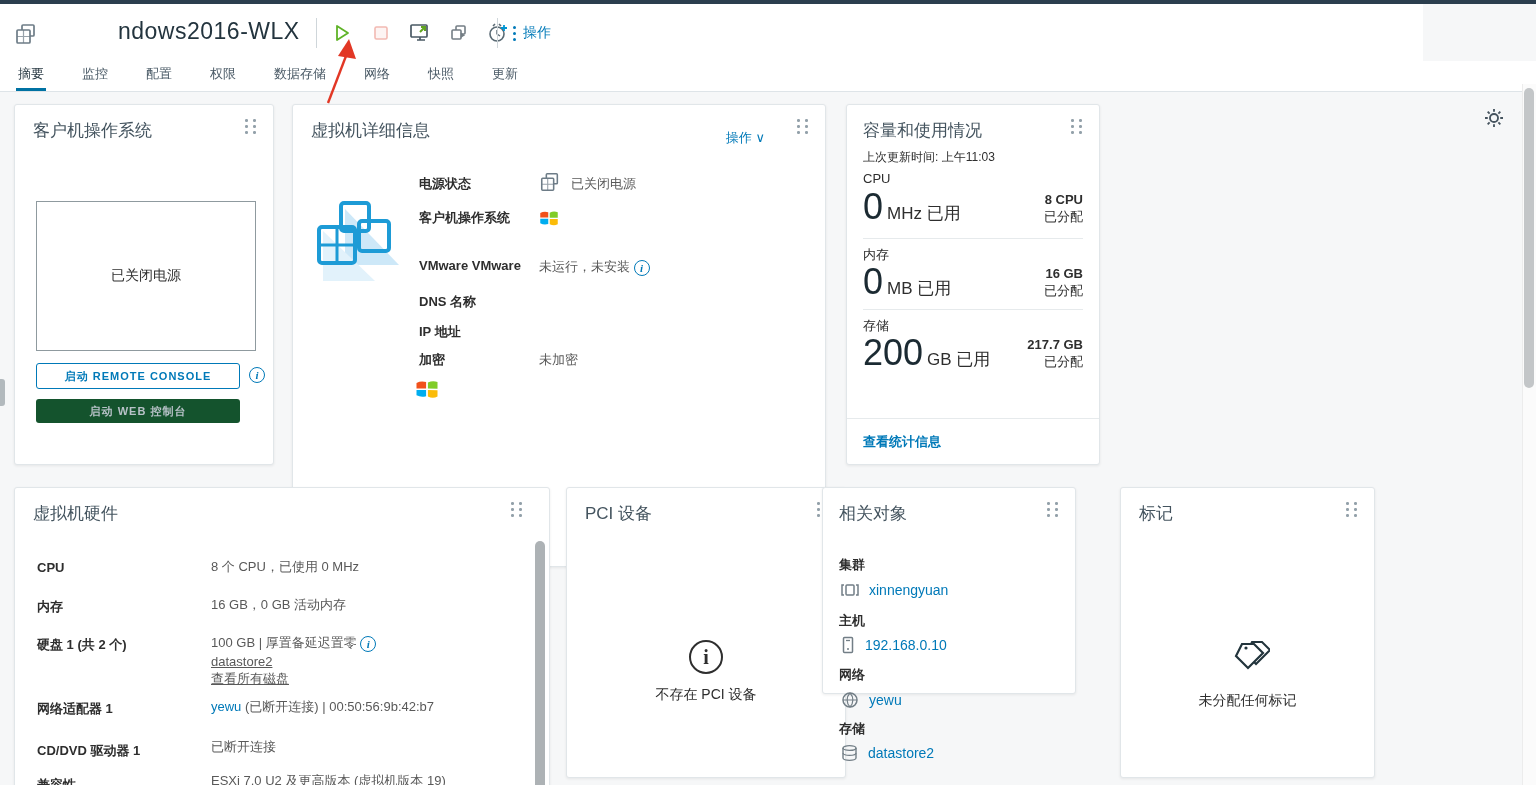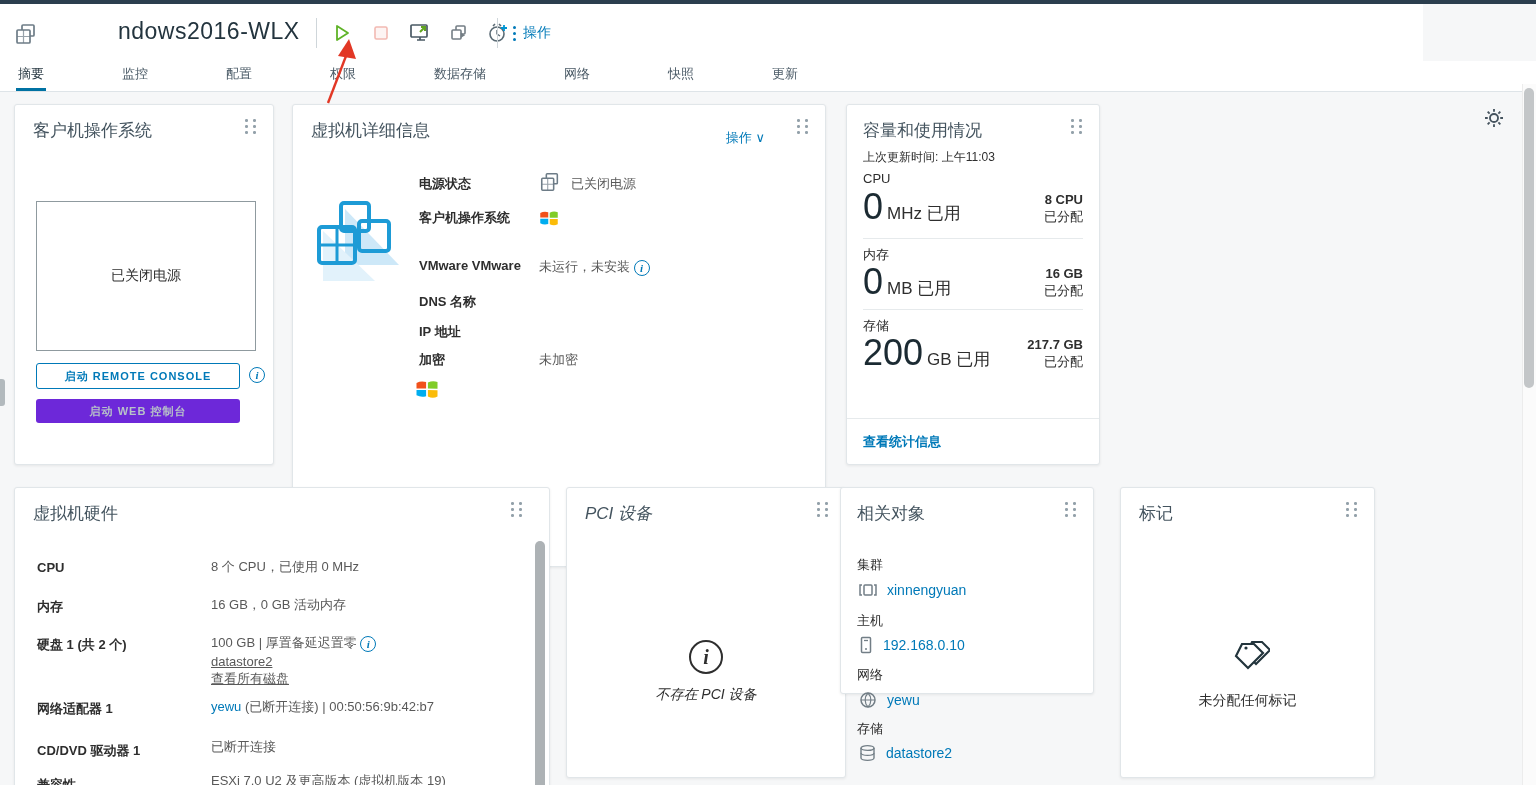--- a/index.html
+++ b/index.html
@@ -13,39 +13,39 @@
   .hdr .vmicon { position:absolute; left:14px; top:18px; }
   .hdr .title { position:absolute; left:118px; top:14px; font-size:23px; font-weight:400; color:#23343e; letter-spacing:0.5px; }
   .vsep { position:absolute; top:14px; width:1px; height:30px; background:#cfd6da; }
   .toolbar { position:absolute; left:330px; top:12px; display:flex; align-items:center; gap:15px; height:34px; }
   .tool { width:24px; height:24px; display:flex; align-items:center; justify-content:center; cursor:pointer; }
   .actions-menu { position:absolute; left:513px; top:20px; display:flex; align-items:center; gap:7px; color:#0079b8; font-size:14px; cursor:pointer; }
   .dots3 { display:inline-flex; flex-direction:column; gap:3px; }
   .dots3 i { width:3px; height:3px; background:#0079b8; border-radius:50%; }
 
   
-  .tabbar { position:absolute; left:0; top:61px; width:1536px; height:31px; background:#fff; border-bottom:1px solid #dee4e8; display:flex; align-items:flex-end; padding-left:16px;gap:40px; }
+  .tabbar { position:absolute; left:0; top:61px; width:1536px; height:31px; background:#fff; border-bottom:1px solid #dee4e8; display:flex; align-items:flex-end; padding-left:16px; }
   .tab { font-size:13px; color:#4a5a66; padding:0 2px 8px 2px; margin-right:34px; cursor:pointer; white-space:nowrap; }
   .tab.active { color:#2b3b45; border-bottom:3px solid #0072a3; padding-bottom:5px; }
 
   
   .card { position:absolute; background:#fff; border:1px solid #e1e6e9; border-radius:3px; box-shadow:0 1px 3px rgba(0,0,0,0.07); }
   .card-title { position:absolute; left:18px; top:14px; font-size:17px; font-weight:400; color:#43535e; }
   .drag { position:absolute; right:12px; top:14px; width:16px; height:18px; display:grid; grid-template-columns:4px 4px; grid-auto-rows:4px; gap:2px 4px; cursor:grab; }
   .drag i { width:2.5px; height:2.5px; background:#93a1aa; border-radius:50%; }
 
   .link { color:#0079b8; cursor:pointer; text-decoration:none; }
   .u { text-decoration:underline; }
 
   .info-i { display:inline-flex; width:16px; height:16px; border:1.4px solid #0079b8; border-radius:50%; color:#0079b8; font-size:11px; font-weight:bold; align-items:center; justify-content:center; font-family:"Liberation Serif",serif; font-style:italic; vertical-align:middle; cursor:pointer; }
 
   
   .console-box { position:absolute; left:21px; top:96px; width:220px; height:150px; border:1px solid #8f9a9f; display:flex; align-items:center; justify-content:center; font-size:14px; color:#2e2e2e; cursor:pointer; }
   .btn-remote { position:absolute; left:21px; top:258px; width:204px; height:26px; background:#fff; border:1px solid #0079b8; border-radius:3px; color:#0079b8; font-size:11px; font-weight:bold; letter-spacing:1px; display:flex; align-items:center; justify-content:center; cursor:pointer; }
-  .btn-web { position:absolute; left:21px; top:294px; width:204px; height:24px; background:#6d28d9; border:none; border-radius:3px; color:#b8c2c8; font-size:11px; font-weight:bold; letter-spacing:1px; display:flex; align-items:center; justify-content:center; }
+  .btn-web { position:absolute; left:21px; top:294px; width:204px; height:24px; background:#14532d; border:none; border-radius:3px; color:#b8c2c8; font-size:11px; font-weight:bold; letter-spacing:1px; display:flex; align-items:center; justify-content:center; }
   .gos-info { position:absolute; left:234px; top:262px; }
 
   
   .vmd-actions { position:absolute; right:60px; top:24px; font-size:13px; color:#0079b8; cursor:pointer; }
   .vmd-row-label { position:absolute; left:126px; font-weight:bold; font-size:13px; color:#2e2e2e; }
   .vmd-row-val { position:absolute; left:246px; font-size:13px; color:#595959; }
 
   
   .cap-updated { position:absolute; left:16px; top:44px; font-size:12px; color:#2e2e2e; }
   .cap-sec-label { position:absolute; left:16px; font-size:13px; color:#2e2e2e; }
@@ -61,21 +61,21 @@
   .hw-label { position:absolute; left:22px; font-weight:bold; font-size:13px; color:#2e2e2e; white-space:nowrap; }
   .hw-val { position:absolute; left:196px; font-size:13px; color:#595959; white-space:nowrap; }
   .hw-scroll { position:absolute; right:4px; top:53px; bottom:4px; width:10px; background:#adb2b5; border-radius:5px; }
 
   
   .empty-center { position:absolute; left:0; right:0; text-align:center; }
   .big-i { display:inline-flex; width:34px; height:34px; border:2px solid #2e2e2e; border-radius:50%; color:#2e2e2e; font-size:20px; align-items:center; justify-content:center; font-family:"Liberation Serif",serif; font-weight:bold; }
   .empty-txt { font-size:14px; color:#2e2e2e; margin-top:12px; }
 
   
-  .ro-label { position:absolute; left:16px; font-weight:normal; font-size:13px; color:#2e2e2e; }
+  .ro-label { position:absolute; left:16px; font-weight:bold; font-size:13px; color:#2e2e2e; }
   .ro-item { position:absolute; left:18px; display:flex; align-items:center; gap:10px; font-size:14px; }
 
   
   .gear { position:absolute; left:1483px; top:107px; cursor:pointer; }
   .main-scroll-track { position:absolute; left:1522px; top:84px; width:14px; height:701px; background:#fbfbfb; border-left:1px solid #ececec; }
   .main-scroll-thumb { position:absolute; left:1524px; top:88px; width:10px; height:300px; background:#c3c6c8; border-radius:5px; cursor:pointer; }
   .left-handle { position:absolute; left:0; top:379px; width:5px; height:27px; background:#b2b9bd; border-radius:0 3px 3px 0; cursor:pointer; }
   .red-arrow { position:absolute; left:320px; top:36px; width:46px; height:70px; pointer-events:none; }
 </style>
 </head>
@@ -295,37 +295,37 @@
 
     <span class="hw-label" style="top:254px">CD/DVD 驱动器 1</span>
     <span class="hw-val" style="top:250px">已断开连接</span>
 
     <span class="hw-label" style="top:288px">兼容性</span>
     <span class="hw-val" style="top:284px">ESXi 7.0 U2 及更高版本 (虚拟机版本 19)</span>
 
     <div class="hw-scroll"></div>
   </section>
 
-  <section class="card" style="left:566px; top:487px; width:280px; height:291px;font-style:italic;">
+  <section class="card" style="left:566px; top:487px; width:280px; height:291px;">
     <h2 class="card-title">PCI 设备</h2>
     <span class="drag">
         <i></i>
         <i></i>
         <i></i>
         <i></i>
         <i></i>
         <i></i>
       </span>
     <div class="empty-center" style="top:152px">
       <span class="big-i">i</span>
       <div class="empty-txt">不存在 PCI 设备</div>
     </div>
   </section>
 
-  <section class="card" style="left:840px; top:487px; width:254px; height:207px;">
+  <section class="card" style="left:822px; top:487px; width:254px; height:207px;">
     <h2 class="card-title" style="left:16px">相关对象</h2>
     <span class="drag">
         <i></i>
         <i></i>
         <i></i>
         <i></i>
         <i></i>
         <i></i>
       </span>
 

